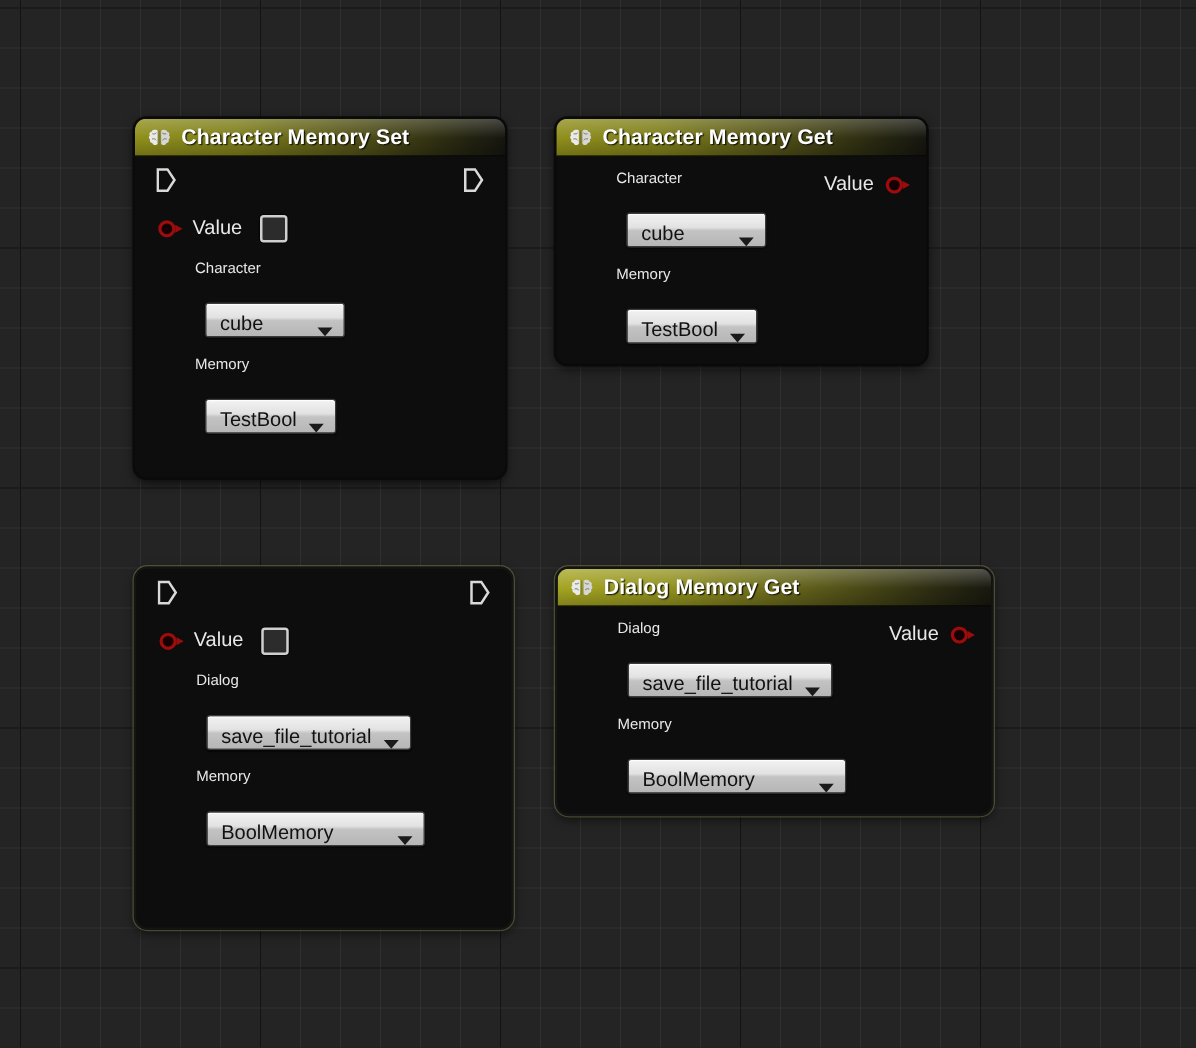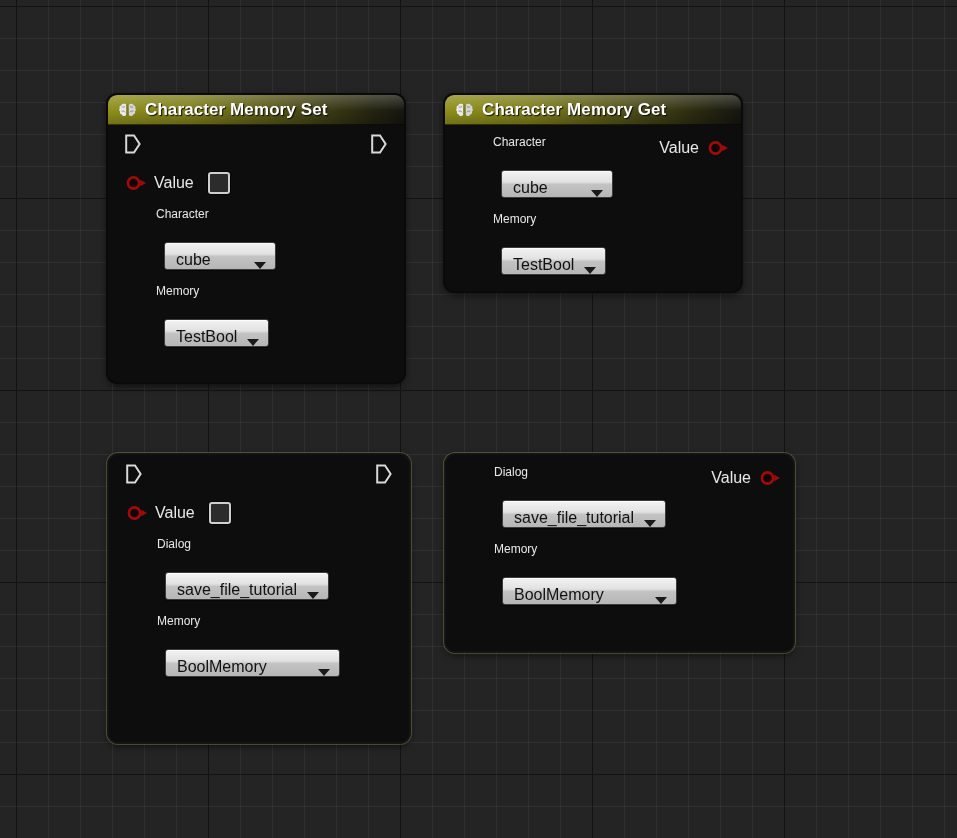--- a/index.html
+++ b/index.html
@@ -287,20 +287,28 @@
       <div class="combo-wrap">
         <div class="combo" style="min-width:175px;">
           <span class="combo-text">BoolMemory</span>
           <span class="combo-arrow"></span>
         </div>
       </div>
     </div>
   </div>
 
   <div class="node selected bright" style="left:446px; top:455px; width:347px; height:196px;">
+    <div class="node-title">
+      <svg class="brain-icon" viewBox="0 0 24 20">
+        <path d="M7 2.2c-1.5 0-2.6.8-2.9 2-1.3.2-2.2 1.1-2.2 2.3 0 .5.2 1 .5 1.4-.6.4-1 1.1-1 1.9 0 .9.5 1.7 1.3 2.1-.2.4-.3.8-.3 1.2 0 1.3 1 2.3 2.4 2.5.3 1.2 1.5 2.1 2.9 2.1 1.1 0 2-.5 2.5-1.3V3.5C10.3 2.7 9.2 2.2 8 2.2z" fill="#e9e9e9"></path>
+        <path d="M17 2.2c1.5 0 2.6.8 2.9 2 1.3.2 2.2 1.1 2.2 2.3 0 .5-.2 1-.5 1.4.6.4 1 1.1 1 1.9 0 .9-.5 1.7-1.3 2.1.2.4.3.8.3 1.2 0 1.3-1 2.3-2.4 2.5-.3 1.2-1.5 2.1-2.9 2.1-1.1 0-2-.5-2.5-1.3V3.5c.6-.8 1.5-1.3 2.7-1.3z" fill="#d6d6d6"></path>
+        <path d="M11.9 3.4v13.6M5.3 6.3c1.3.4 2.6.1 3.4-.7M5 11.4c1.6-.5 2.9.1 3.6 1M18.6 6.3c-1.3.4-2.6.1-3.4-.7M19 11.4c-1.6-.5-2.9.1-3.6 1" stroke="#6f6f50" stroke-width="0.9" fill="none" stroke-linecap="round"></path>
+      </svg>
+      <span class="node-title-text">Dialog Memory Get</span>
+    </div>
     <div class="node-body">
       <div class="out-row" style="right:16px; top:14px;">
         <span class="pin-label">Value</span>
         <svg class="data-pin out" viewBox="0 0 21 14" style="position:absolute; right:-4px;">
           <circle cx="7.5" cy="7" r="5.6" fill="#140000" stroke="#9d0c0c" stroke-width="2.6"></circle>
           <path d="M14.2 3.8 L20 7 L14.2 10.2 Z" fill="#9d0c0c"></path>
         </svg>
       </div>
       <div class="field-label" style="padding-top:10px;">Dialog</div>
       <div class="combo-wrap">

